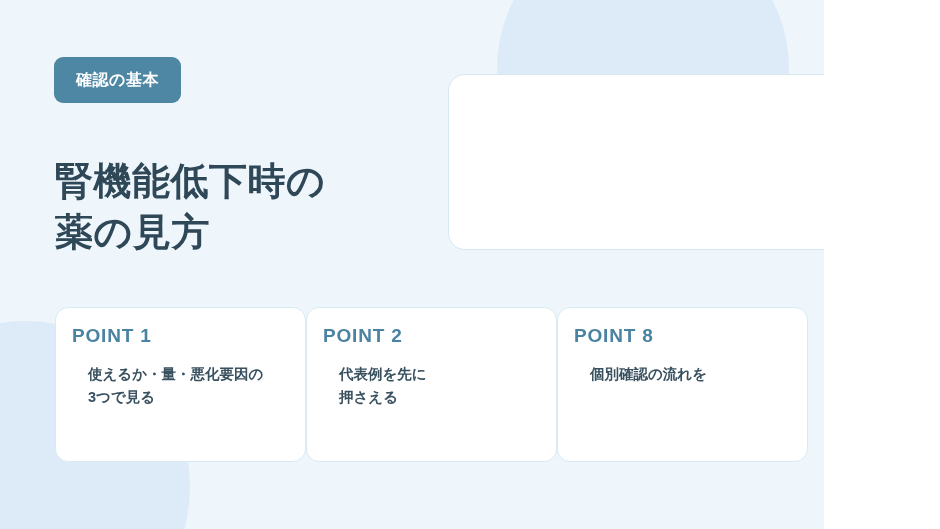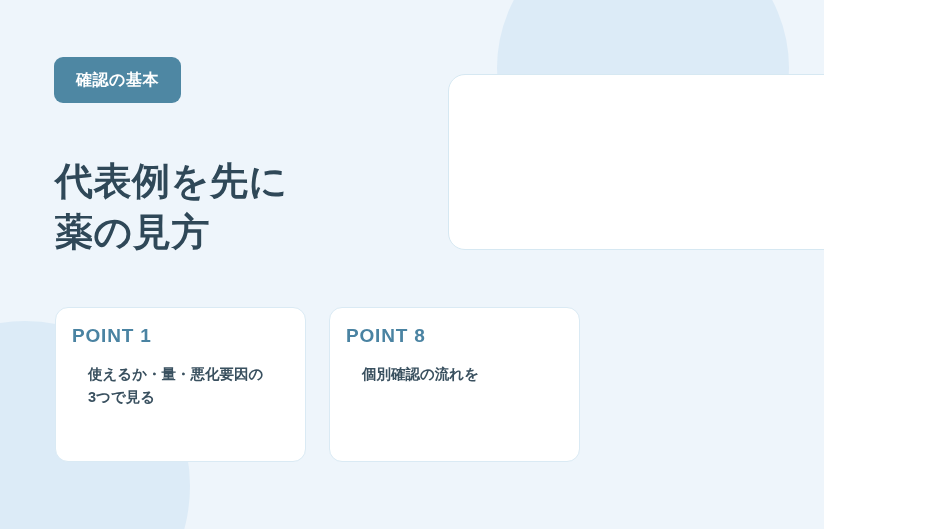--- a/index.html
+++ b/index.html
@@ -87,21 +87,20 @@
     box-sizing: border-box;
   }
 
   
   .cards {
     position: absolute;
     left: 55px;
     top: 307px;
     width: 798px;
     display: flex;
-    gap: 23px;
   }
   .card {
     width: 251px;
     height: 155px;
     background: #ffffff;
     border: 1px solid #daeaf4;
     border-radius: 13px;
     box-sizing: border-box;
     padding: 17px 16px 0 16px;
   }
@@ -127,38 +126,45 @@
 <div class="slide">
 
   <div class="deco deco-top-right"></div>
   <div class="deco deco-bottom-left"></div>
 
   <div class="badge">
     <span>確認の基本</span>
   </div>
 
   <h1 class="title">
-    <span class="title-line">代表例を先に</span>
+    <span class="title-line">腎機能低下時の</span>
     <span class="title-line">薬の見方</span>
   </h1>
 
   <div class="hero-panel">
     <span></span>
   </div>
 
   <div class="cards">
 
     <div class="card">
       <p class="card-heading">POINT 1</p>
       <p class="card-body">
         <span class="card-body-line">使えるか・量・悪化要因の</span>
         <span class="card-body-line">3つで見る</span>
       </p>
     </div>
 
+    <div class="card">
+      <p class="card-heading">POINT 2</p>
+      <p class="card-body">
+        <span class="card-body-line">代表例を先に</span>
+        <span class="card-body-line">押さえる</span>
+      </p>
+    </div>
 
     <div class="card">
       <p class="card-heading">POINT 8</p>
       <p class="card-body">
         <span class="card-body-line">個別確認の流れを</span>
       </p>
     </div>
 
   </div>
 </div>

